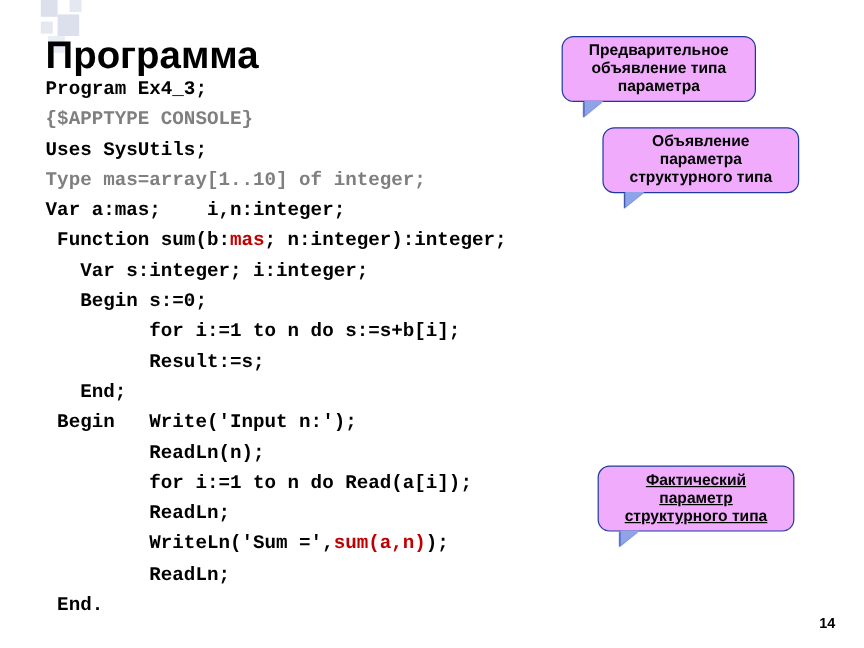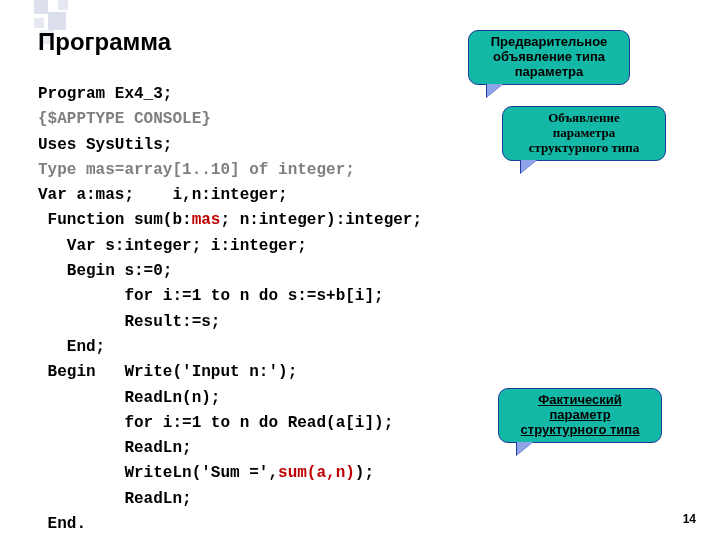--- a/index.html
+++ b/index.html
@@ -22,51 +22,50 @@
   }
   .deco-strip .sq {
     position: absolute;
     background: #cfd6e6;
     opacity: 0.75;
   }
   .title {
     position: absolute;
     top: 28px;
     left: 38px;
-    font-size: 24px;
+    font-size: 32px;
     font-weight: bold;
     color: #000;
     font-family: Arial, sans-serif;
   }
   .code {
     position: absolute;
     top: 62px;
     left: 38px;
     font-family: "Courier New", monospace;
     font-size: 16px;
     font-weight: bold;
     line-height: 25.3px;
     white-space: pre;
     color: #000;
-    margin-top: 20px;
   }
   .gray { color: #7f7f7f; }
   .red  { color: #c00000; }
   .pagenum {
     position: absolute;
     right: 24px;
     bottom: 14px;
     font-size: 12px;
     font-weight: bold;
     font-family: Arial, sans-serif;
     margin-left: 36px;
   }
   .callout {
     position: absolute;
-    background: #14b8a6;
+    background: #f0abfc;
     border: 1.5px solid #1f3a9e;
     border-radius: 10px;
     padding: 4px 10px;
     font-size: 13px;
     font-weight: bold;
     text-align: center;
     color: #000;
     line-height: 1.15;
     font-family: Arial, sans-serif;
   }
@@ -117,21 +116,21 @@
 <span> End.</span></div>
 
 <div class="callout" style="top:30px;left:468px;width:140px;">
   <span style="white-space:pre-line;">Предварительное
 объявление типа
 параметра</span>
   <div class="tail tail-dl"></div>
 </div>
 
 <div class="callout" style="top:106px;left:502px;width:142px;">
-  <span style="white-space:pre-line;font-family:Liberation Serif, serif;">Объявление
+  <span style="white-space:pre-line;">Объявление
 параметра
 структурного типа</span>
   <div class="tail tail-dl"></div>
 </div>
 
 <div class="callout" style="top:388px;left:498px;width:142px;text-decoration:underline;">
   <span style="white-space:pre-line;">Фактический
 параметр
 структурного типа</span>
   <div class="tail tail-dl"></div>

